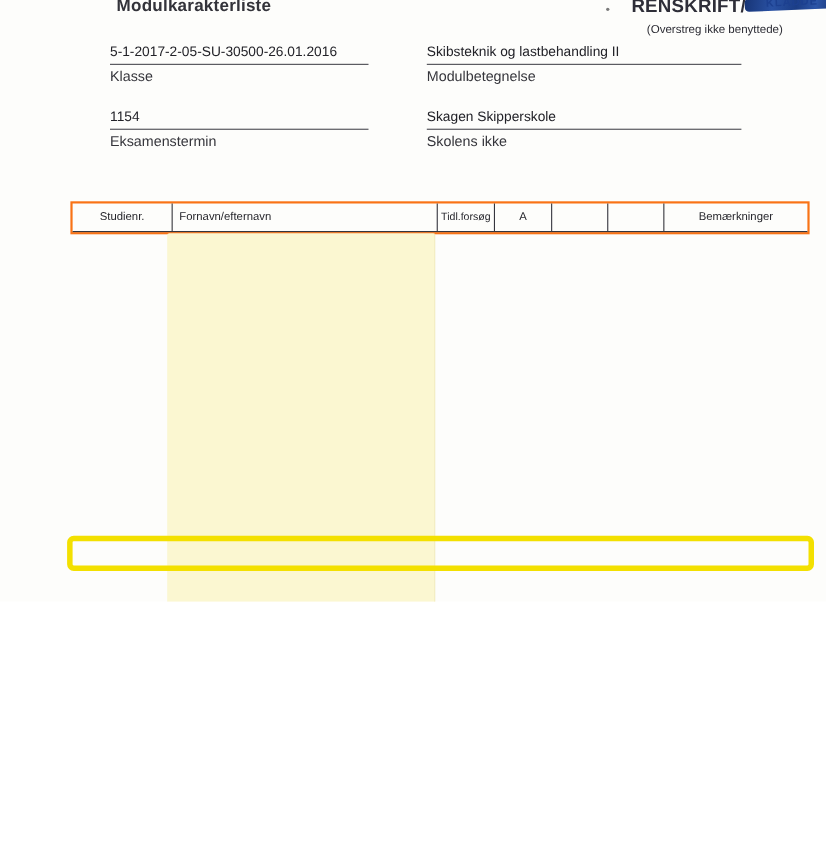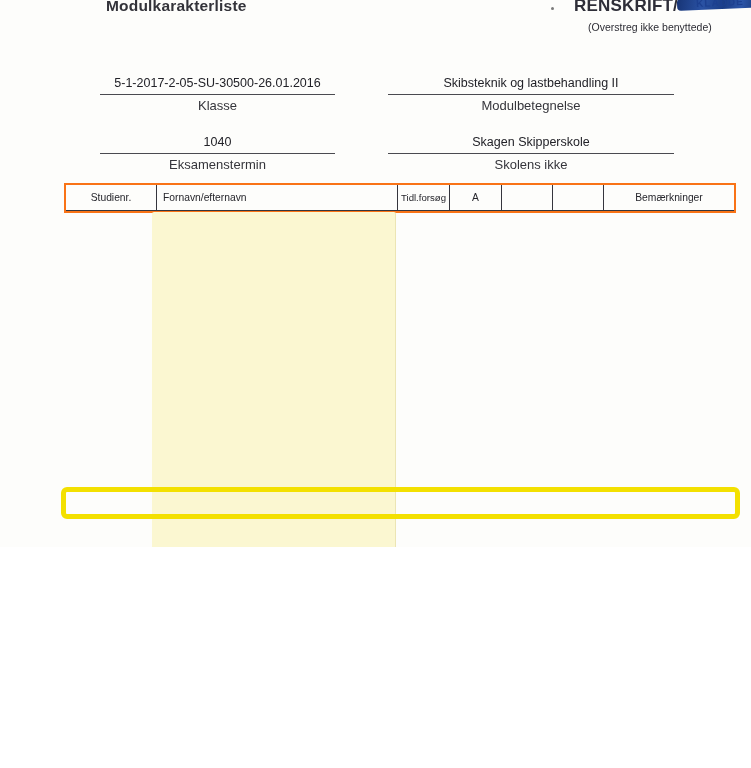--- a/index.html
+++ b/index.html
@@ -13,21 +13,21 @@
              color:#2e2e38;letter-spacing:.2px;white-space:nowrap;}
   .scribble{display:inline-block;width:86px;height:13px;vertical-align:2px;margin-left:-1px;
             background:linear-gradient(100deg,#173475 0%,#2a52a4 30%,#1b3d86 55%,#2d56a8 75%,#142f6b 100%);
             border-radius:8px 11px 9px 6px;transform:rotate(-2.5deg);
             color:#1d4090;font-size:10px;font-weight:bold;text-align:center;line-height:13px;
             overflow:hidden;letter-spacing:1px;}
   .stray-dot{position:absolute;left:551px;top:7px;width:3px;height:3px;background:#7a7a7a;border-radius:50%;}
   .note{position:absolute;left:588px;top:21px;font-size:10.5px;color:#2c2c34;}
 
   
-  .field{position:absolute;text-align:center;margin-top:36px;}
+  .field{position:absolute;text-align:left;}
   .field-value{font-size:12.5px;color:#222228;padding-bottom:3px;
                border-bottom:1.5px solid #4a4a50;min-height:15px;}
   .field-label{margin-top:3px;font-size:13px;color:#35353b;}
   .f1{left:100px;top:40px;width:235px;}
   .f2{left:388px;top:40px;width:286px;}
   .f3{left:100px;top:99px;width:235px;}
   .f4{left:388px;top:99px;width:286px;}
 
   
   .tbl{position:absolute;left:64px;top:183px;width:672px;box-sizing:border-box;
@@ -69,21 +69,21 @@
 
   <div class="field f1">
     <div class="field-value">5-1-2017-2-05-SU-30500-26.01.2016</div>
     <div class="field-label">Klasse</div>
   </div>
   <div class="field f2">
     <div class="field-value">Skibsteknik og lastbehandling II</div>
     <div class="field-label">Modulbetegnelse</div>
   </div>
   <div class="field f3">
-    <div class="field-value">1040</div>
+    <div class="field-value">1154</div>
     <div class="field-label">Eksamenstermin</div>
   </div>
   <div class="field f4">
     <div class="field-value">Skagen Skipperskole</div>
     <div class="field-label">Skolens ikke</div>
   </div>
 
   <div class="tbl">
     <div class="tr head">
       <div class="td c-stud">Studienr.</div>

